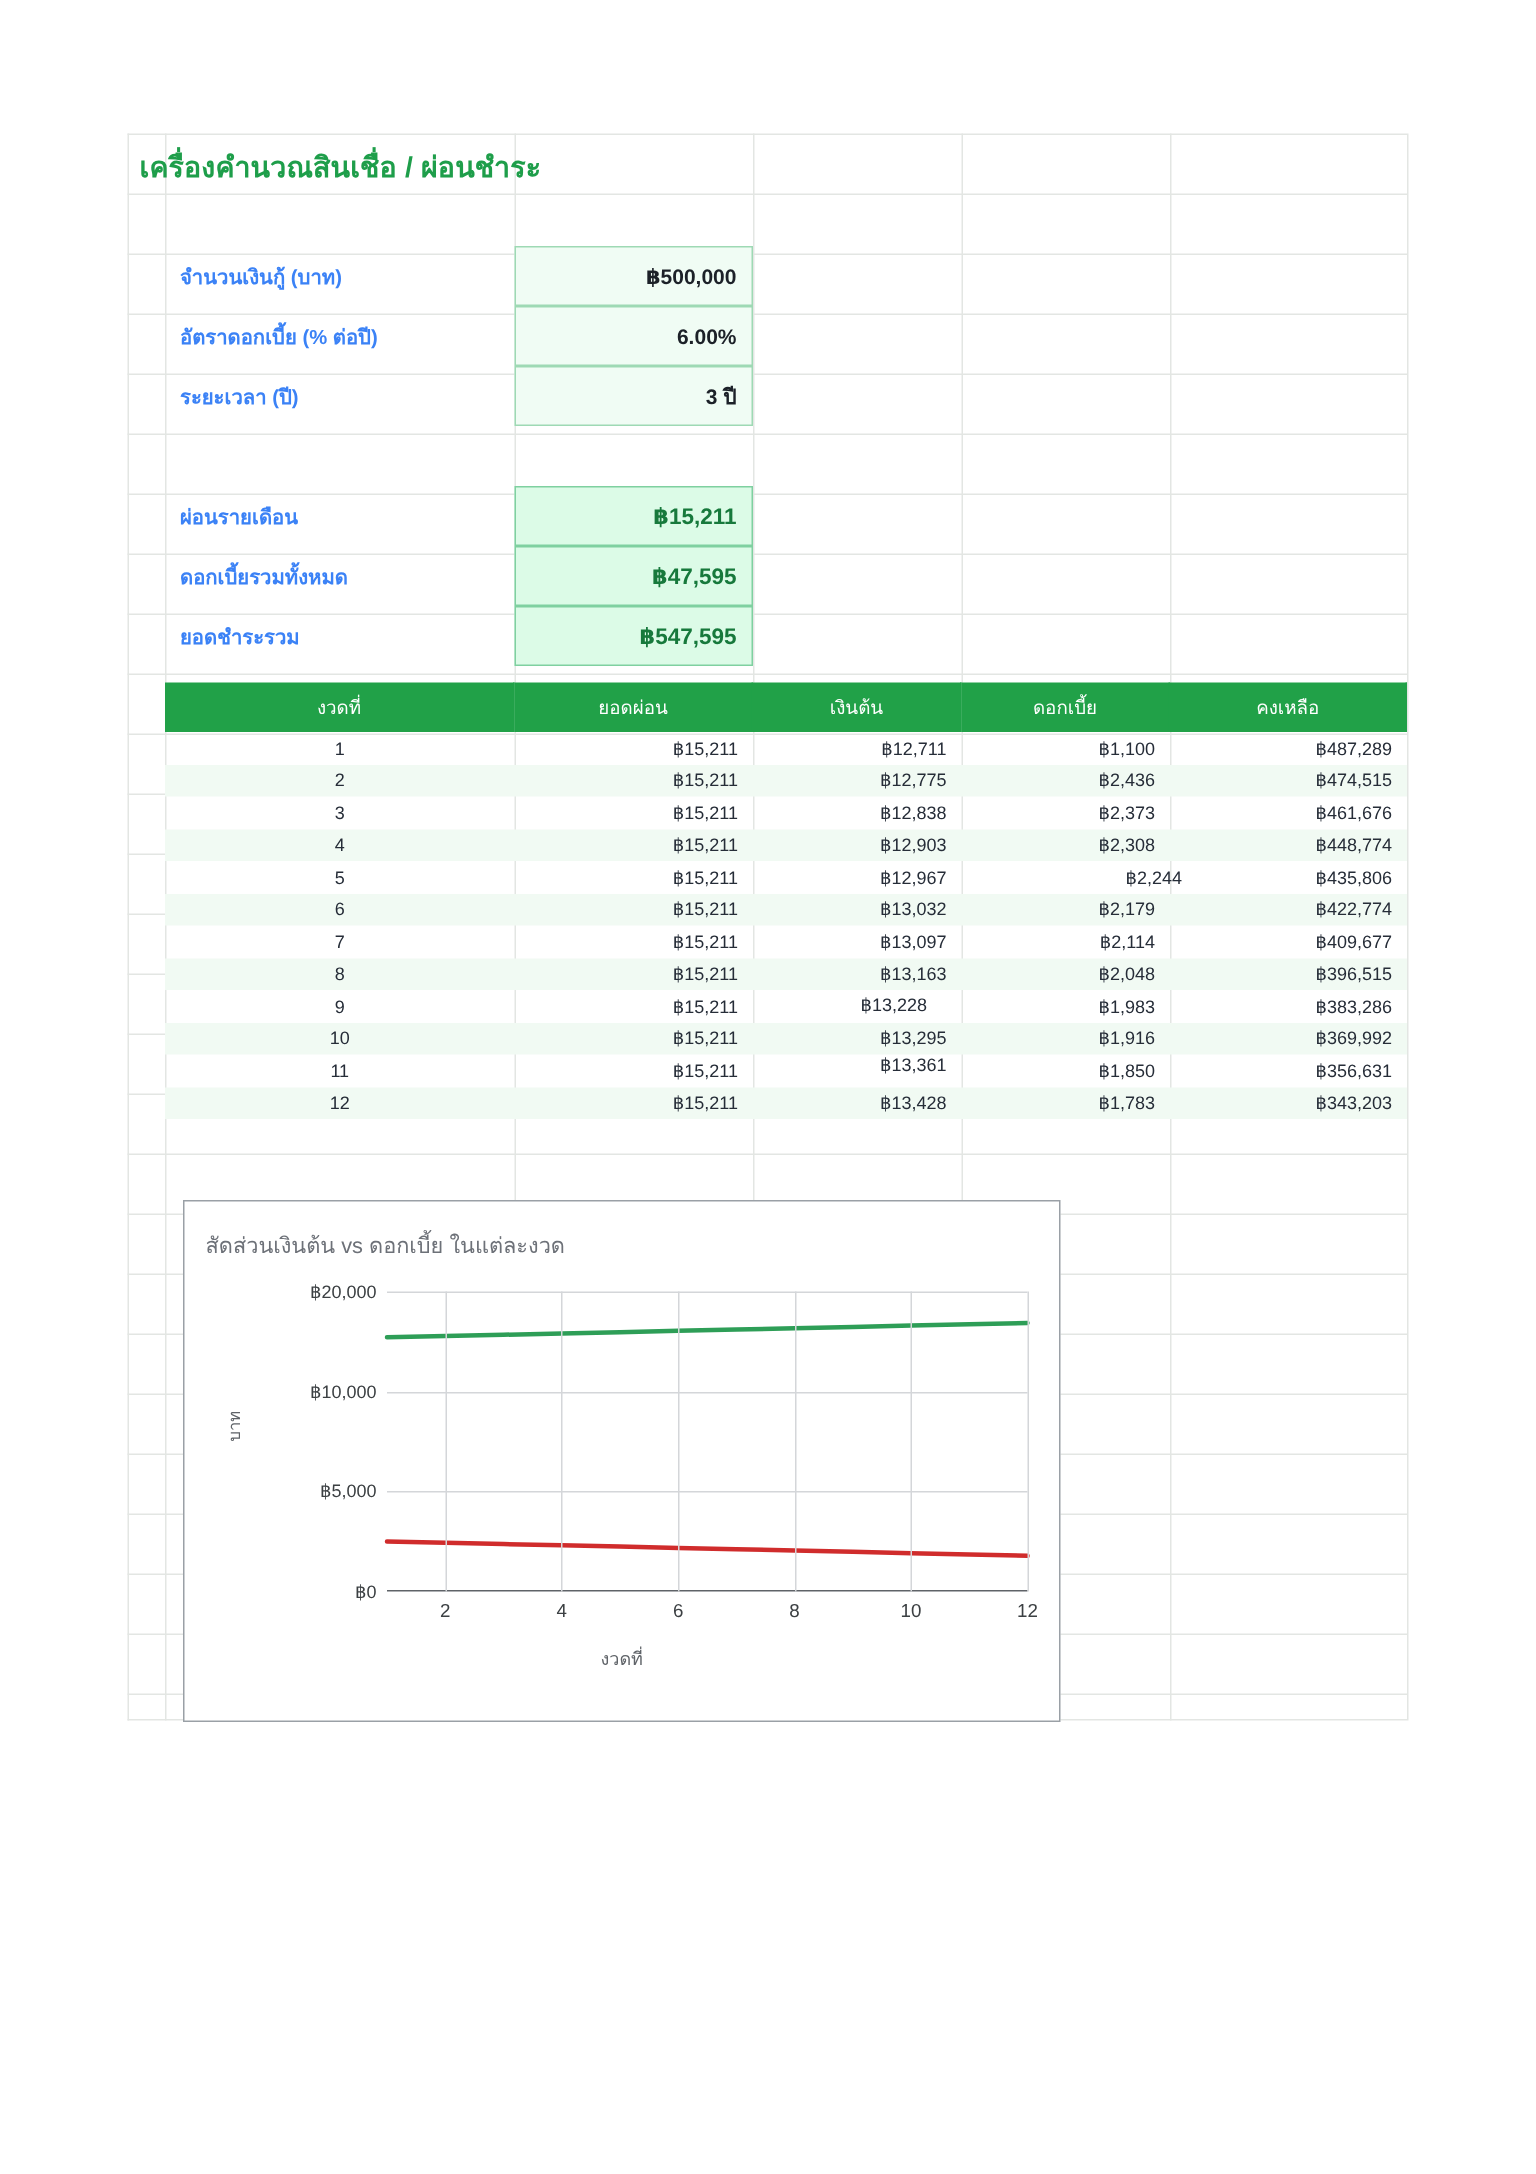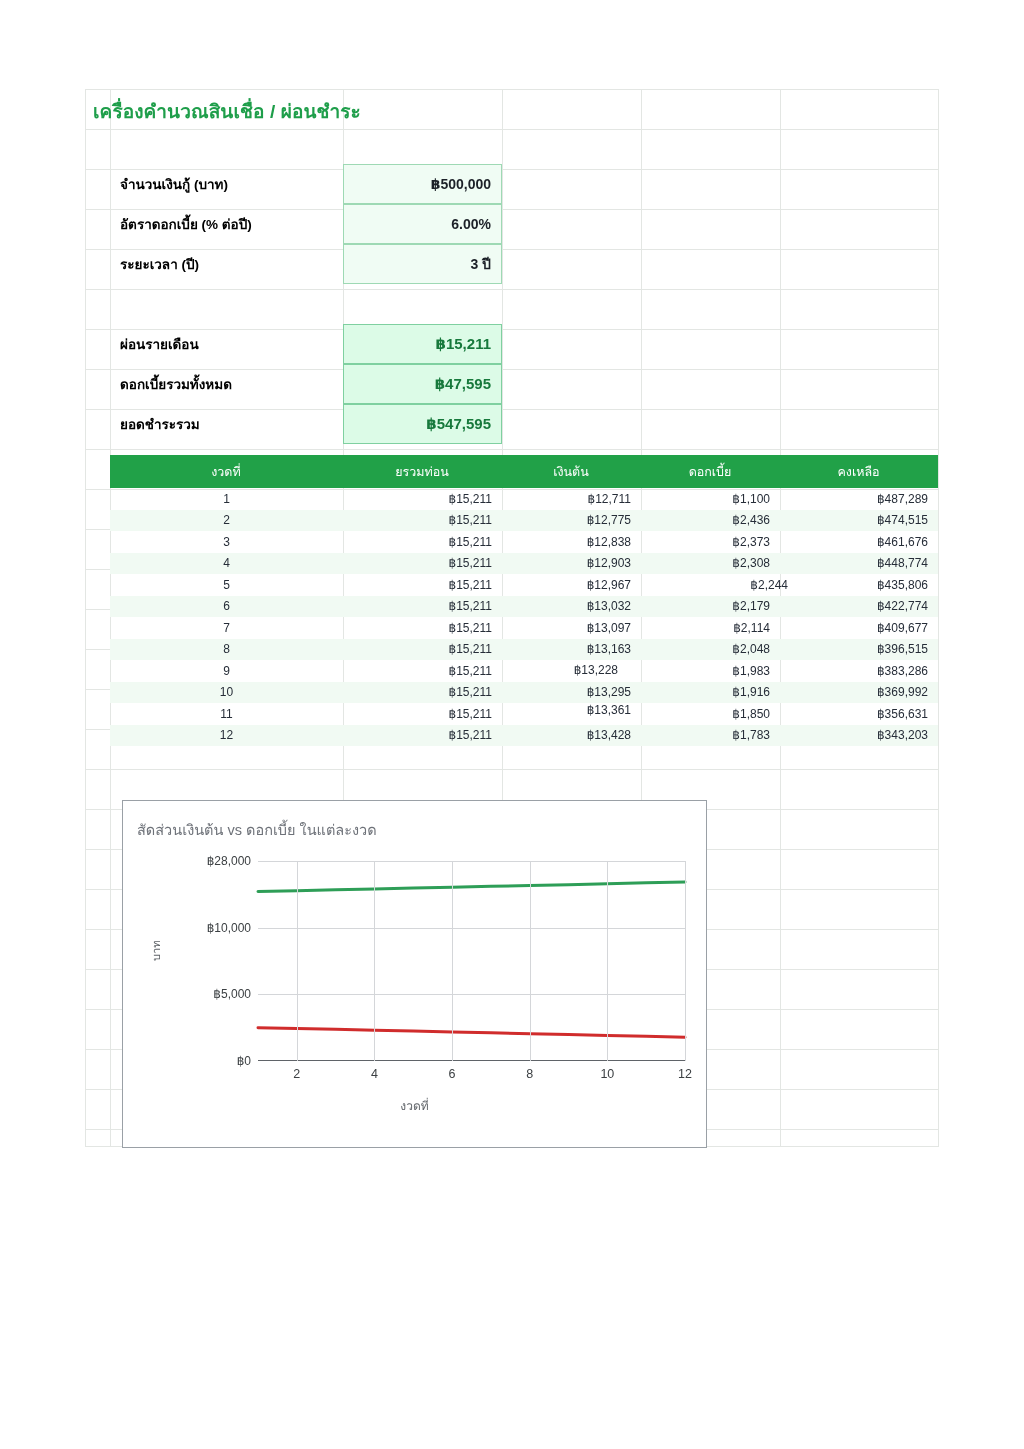--- a/index.html
+++ b/index.html
@@ -46,21 +46,21 @@
   #title{
     left:0px; top:0px; width:418px; height:44px;
     font-size:19px; font-weight:bold;
     color:#1e9e4a;
     padding-left:8px;
     letter-spacing:.1px;
   }
 
   
   .lbl{
-    font-size:13.5px; font-weight:bold; color:#000000;
+    font-size:13.5px; font-weight:bold; color:#3b82f6;
     padding-left:29px;
   }
 
   
   .in-val{
     background:#f0fcf4;
     border:1px solid #9ed9b4;
     font-size:14px; font-weight:bold; color:#1c2128;
   }
   
@@ -206,21 +206,21 @@
   <div class="cell right out-val" style="left:258px; top:235px; width:159px; height:40px;">฿15,211</div>
 
   <div class="cell left lbl" style="left:25px;  top:275px; width:233px; height:40px;">ดอกเบี้ยรวมทั้งหมด</div>
   <div class="cell right out-val" style="left:258px; top:275px; width:159px; height:40px;">฿47,595</div>
 
   <div class="cell left lbl" style="left:25px;  top:315px; width:233px; height:40px;">ยอดชำระรวม</div>
   <div class="cell right out-val" style="left:258px; top:315px; width:159px; height:40px;">฿547,595</div>
 
   <div id="table-header">
       <div class="cell center th" style="left: 25px; top: 366px; width: 233px; height: 33px;">งวดที่</div>
-      <div class="cell center th" style="left: 258px; top: 366px; width: 159px; height: 33px;">ยรวมท่อน</div>
+      <div class="cell center th" style="left: 258px; top: 366px; width: 159px; height: 33px;">ยอดผ่อน</div>
       <div class="cell center th" style="left: 417px; top: 366px; width: 139px; height: 33px;">เงินต้น</div>
       <div class="cell center th" style="left: 556px; top: 366px; width: 139px; height: 33px;">ดอกเบี้ย</div>
       <div class="cell center th" style="left: 695px; top: 366px; width: 158px; height: 33px;">คงเหลือ</div>
     </div>
   <div id="table-body">
       <div class="cell td center" style="left: 25px; top: 399px; width: 233px; height: 21.5px;">1</div>
       <div class="cell td right" style="left: 258px; top: 399px; width: 159px; height: 21.5px;">฿15,211</div>
       <div class="cell td right" style="left: 417px; top: 399px; width: 139px; height: 21.5px;">฿12,711</div>
       <div class="cell td right" style="left: 556px; top: 399px; width: 139px; height: 21.5px;">฿1,100</div>
       <div class="cell td right" style="left: 695px; top: 399px; width: 158px; height: 21.5px;">฿487,289</div>
@@ -288,21 +288,21 @@
       <svg class="series" id="series-svg" viewBox="0 0 427 200" preserveAspectRatio="none">
           <polyline points="0,30.519999999999982 38.81818181818182,29.666666666666657 77.63636363636364,28.826666666666654 116.45454545454544,27.960000000000008 155.27272727272728,27.106666666666655 194.0909090909091,26.24000000000001 232.90909090909088,25.373333333333335 271.72727272727275,24.49333333333331 310.54545454545456,23.626666666666665 349.3636363636364,22.73333333333335 388.1818181818182,21.853333333333325 427,20.960000000000008" fill="none" stroke="#2e9e57" stroke-width="3" stroke-linecap="round"></polyline>
           <polyline points="0,166.66666666666669 38.81818181818182,167.52 77.63636363636364,168.36 116.45454545454544,169.22666666666666 155.27272727272728,170.07999999999998 194.0909090909091,170.94666666666666 232.90909090909088,171.81333333333333 271.72727272727275,172.69333333333333 310.54545454545456,173.56 349.3636363636364,174.45333333333332 388.1818181818182,175.33333333333334 427,176.22666666666666" fill="none" stroke="#d02c2c" stroke-width="3" stroke-linecap="round"></polyline>
         </svg>
     <div class="ytick" style="top: 200px;">฿0</div>
         <div class="plot-grid-h" style="top: 133.333px;"></div>
         <div class="ytick" style="top: 133.333px;">฿5,000</div>
         <div class="plot-grid-h" style="top: 66.6667px;"></div>
         <div class="ytick" style="top: 66.6667px;">฿10,000</div>
         <div class="plot-grid-h" style="top: 0px;"></div>
-        <div class="ytick" style="top: 0px;">฿28,000</div>
+        <div class="ytick" style="top: 0px;">฿20,000</div>
         <div class="axis-x"></div>
         <div class="plot-grid-v" style="left: 38.8182px;"></div>
         <div class="xtick" style="left: 38.8182px;">2</div>
         <div class="plot-grid-v" style="left: 116.455px;"></div>
         <div class="xtick" style="left: 116.455px;">4</div>
         <div class="plot-grid-v" style="left: 194.091px;"></div>
         <div class="xtick" style="left: 194.091px;">6</div>
         <div class="plot-grid-v" style="left: 271.727px;"></div>
         <div class="xtick" style="left: 271.727px;">8</div>
         <div class="plot-grid-v" style="left: 349.364px;"></div>

